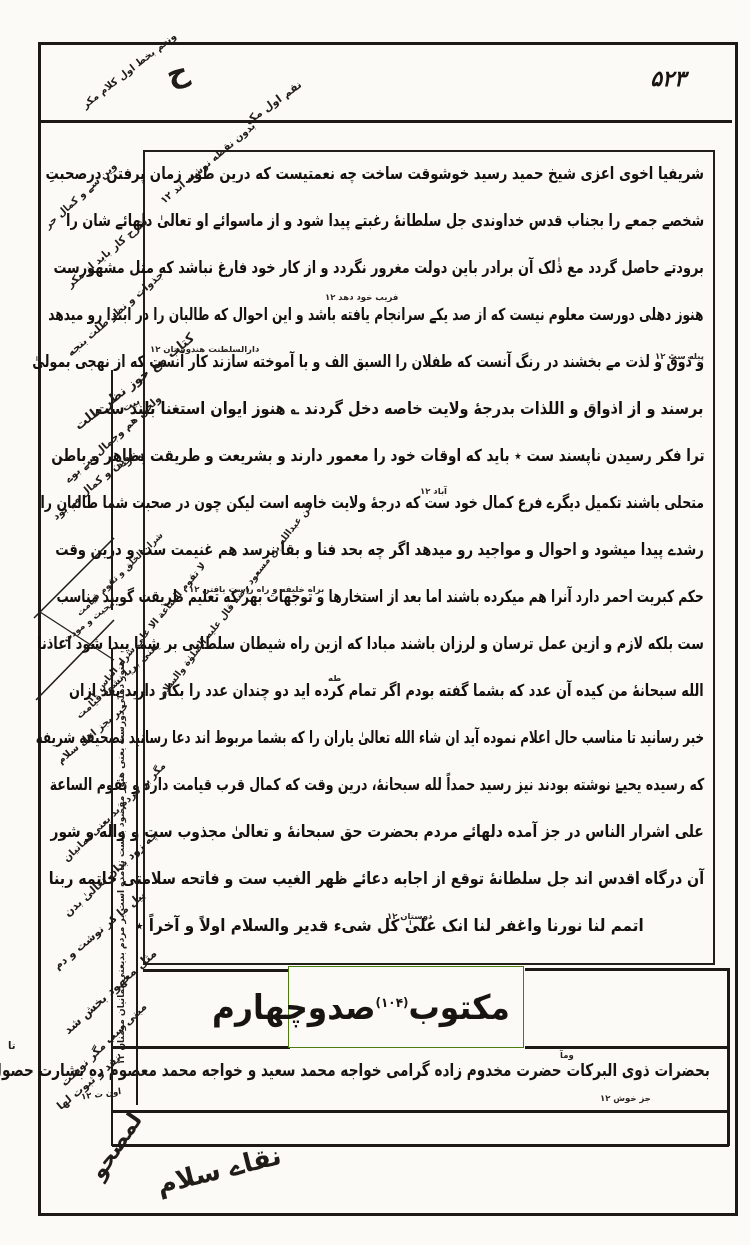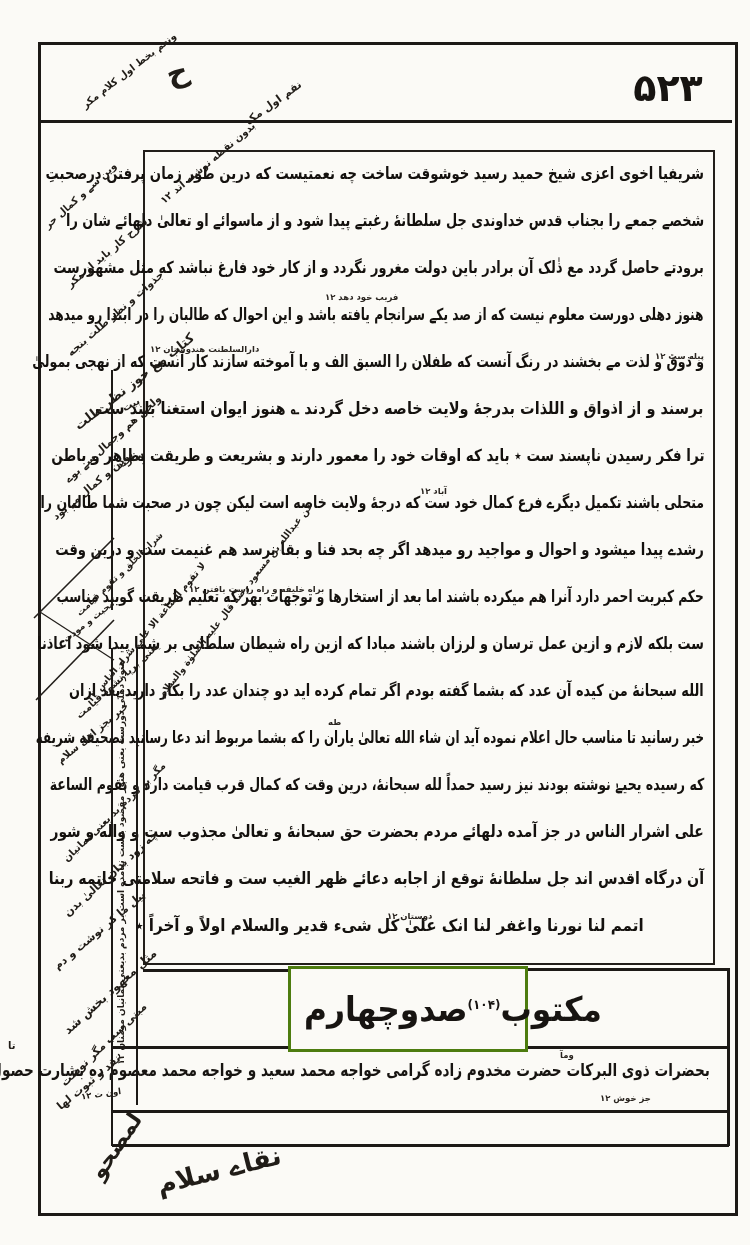--- a/index.html
+++ b/index.html
@@ -24,35 +24,36 @@
     position:absolute;direction:rtl;white-space:nowrap;
     font-size:8.5px;font-weight:bold;color:#2a2520;
     transform-origin:right center;transform:scaleX(var(--sx,1));
   }
   .marginnote{
     position:absolute;direction:rtl;white-space:nowrap;
     font-weight:bold;color:#201c17;
     transform-origin:right top;
   }
   .headingbox{
-    position:absolute;border:3px solid #4d7c0f;display:flex;
-    align-items:center;justify-content:flex-end;direction:rtl;
+    position:absolute;border:1px solid #4d7c0f;display:flex;
+    align-items:center;justify-content:flex-start;direction:rtl;
   }
   .headingtxt{
     font-size:34px;font-weight:bold;white-space:nowrap;
     transform:scaleX(0.92);transform-origin:center;
   }
   .headingtxt sup{font-size:13px;font-weight:bold;}
   .addressee{
     position:absolute;direction:rtl;white-space:nowrap;font-weight:bold;
     font-size:17.5px;transform-origin:right center;transform:scaleX(var(--sx,1));
   }
   .pagenum{
-    position:absolute;font-size:38px;font-weight:bold;direction:rtl;
+    position:absolute;font-size:22px;font-weight:bold;direction:rtl;
     letter-spacing:2px;
+    font-style:italic;
   }
   svg.overlay{position:absolute;left:0;top:0;pointer-events:none;}
 </style>
 </head>
 <body>
 
 <div class="page">
 
   <div class="frame" style="left:38px;top:42px;width:694px;height:1168px;"></div>
 
@@ -80,21 +81,21 @@
     <div class="bodyline" style="top:664px;--sx:.84">علی اشرار الناس در جز آمده دلهائے مردم بحضرت حق سبحانهٔ و تعالیٰ مجذوب ست و واله و شور</div>
     <div class="bodyline" style="top:711px;--sx:.86">آن درگاه اقدس اند جل سلطانهٔ توقع از اجابه دعائے ظهر الغیب ست و فاتحه سلامتی خاتمه ربنا</div>
     <div class="bodyline" style="top:758px;right:60px;--sx:.92">اتمم لنا نورنا واغفر لنا انک علیٰ کل شیء قدیر والسلام اولاً و آخراً ٭</div>
   </div>
 
   <div class="interlinear" style="left:325px;top:292px;">فریب خود دهد ۱۲</div>
   <div class="interlinear" style="left:150px;top:344px;">دارالسلطنت هندوستان ۱۲</div>
   <div class="interlinear" style="left:655px;top:351px;">پیله سٹ ۱۲</div>
   <div class="interlinear" style="left:420px;top:486px;">آباد ۱۲</div>
   <div class="interlinear" style="left:160px;top:584px;margin-left:29px;">براه خلیفه و راه راست یافتن ۱۲</div>
-  <div class="interlinear" style="left:328px;top:673px;margin-top:44px;">طه</div>
+  <div class="interlinear" style="left:328px;top:673px;">طه</div>
   <div class="interlinear" style="left:355px;top:911px;margin-left:32px;">دوستان ۱۲</div>
 
   <div class="rule" style="left:143px;top:969px;width:147px;height:2.5px;"></div>
   <div class="rule" style="left:525px;top:968px;width:204px;height:2.5px;"></div>
   <div class="rule" style="left:112px;top:1046px;width:178px;height:2.5px;"></div>
   <div class="rule" style="left:525px;top:1046px;width:204px;height:2.5px;"></div>
 
   <div class="headingbox" style="left:288px;top:966px;width:234px;height:80px;background:#fbfaf6;">
     <div class="headingtxt ink">
       <span>مکتوب</span><sup>(۱۰۴)</sup><span>صدوچهارم</span>

